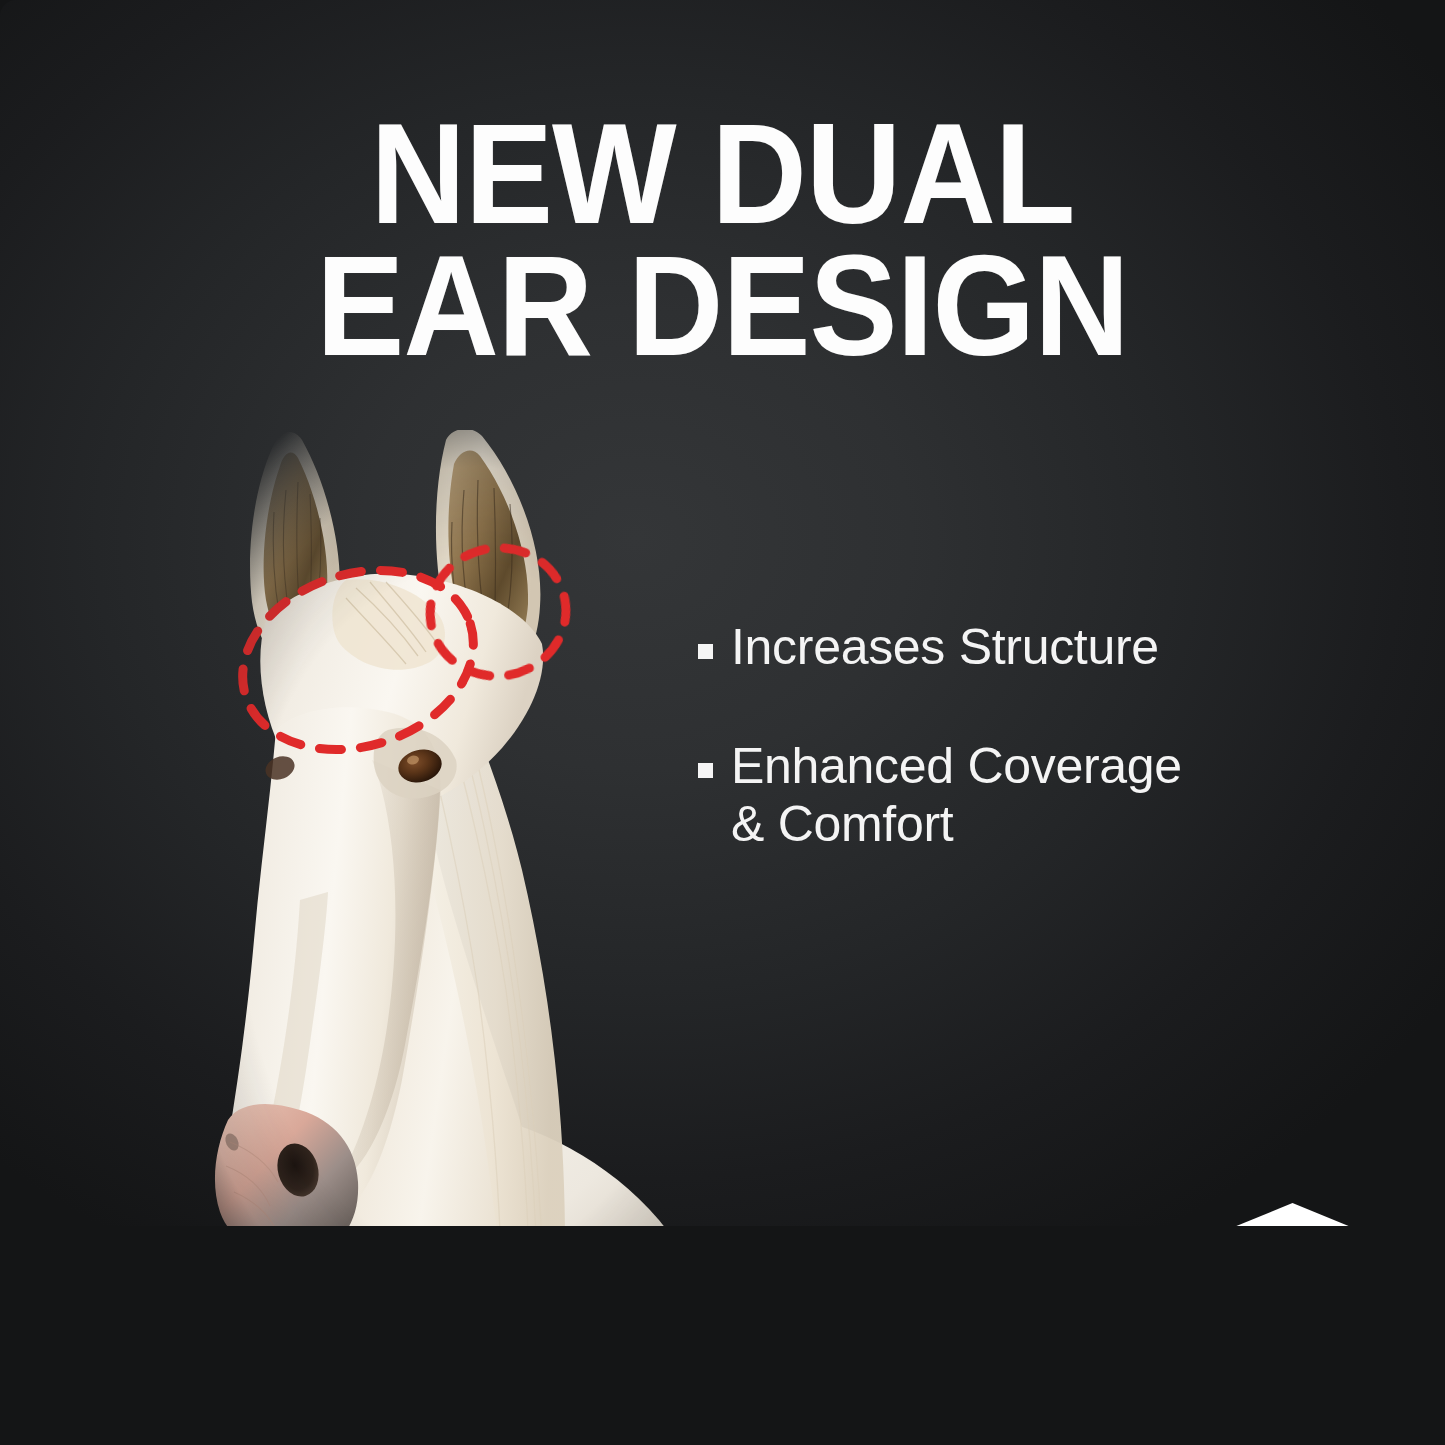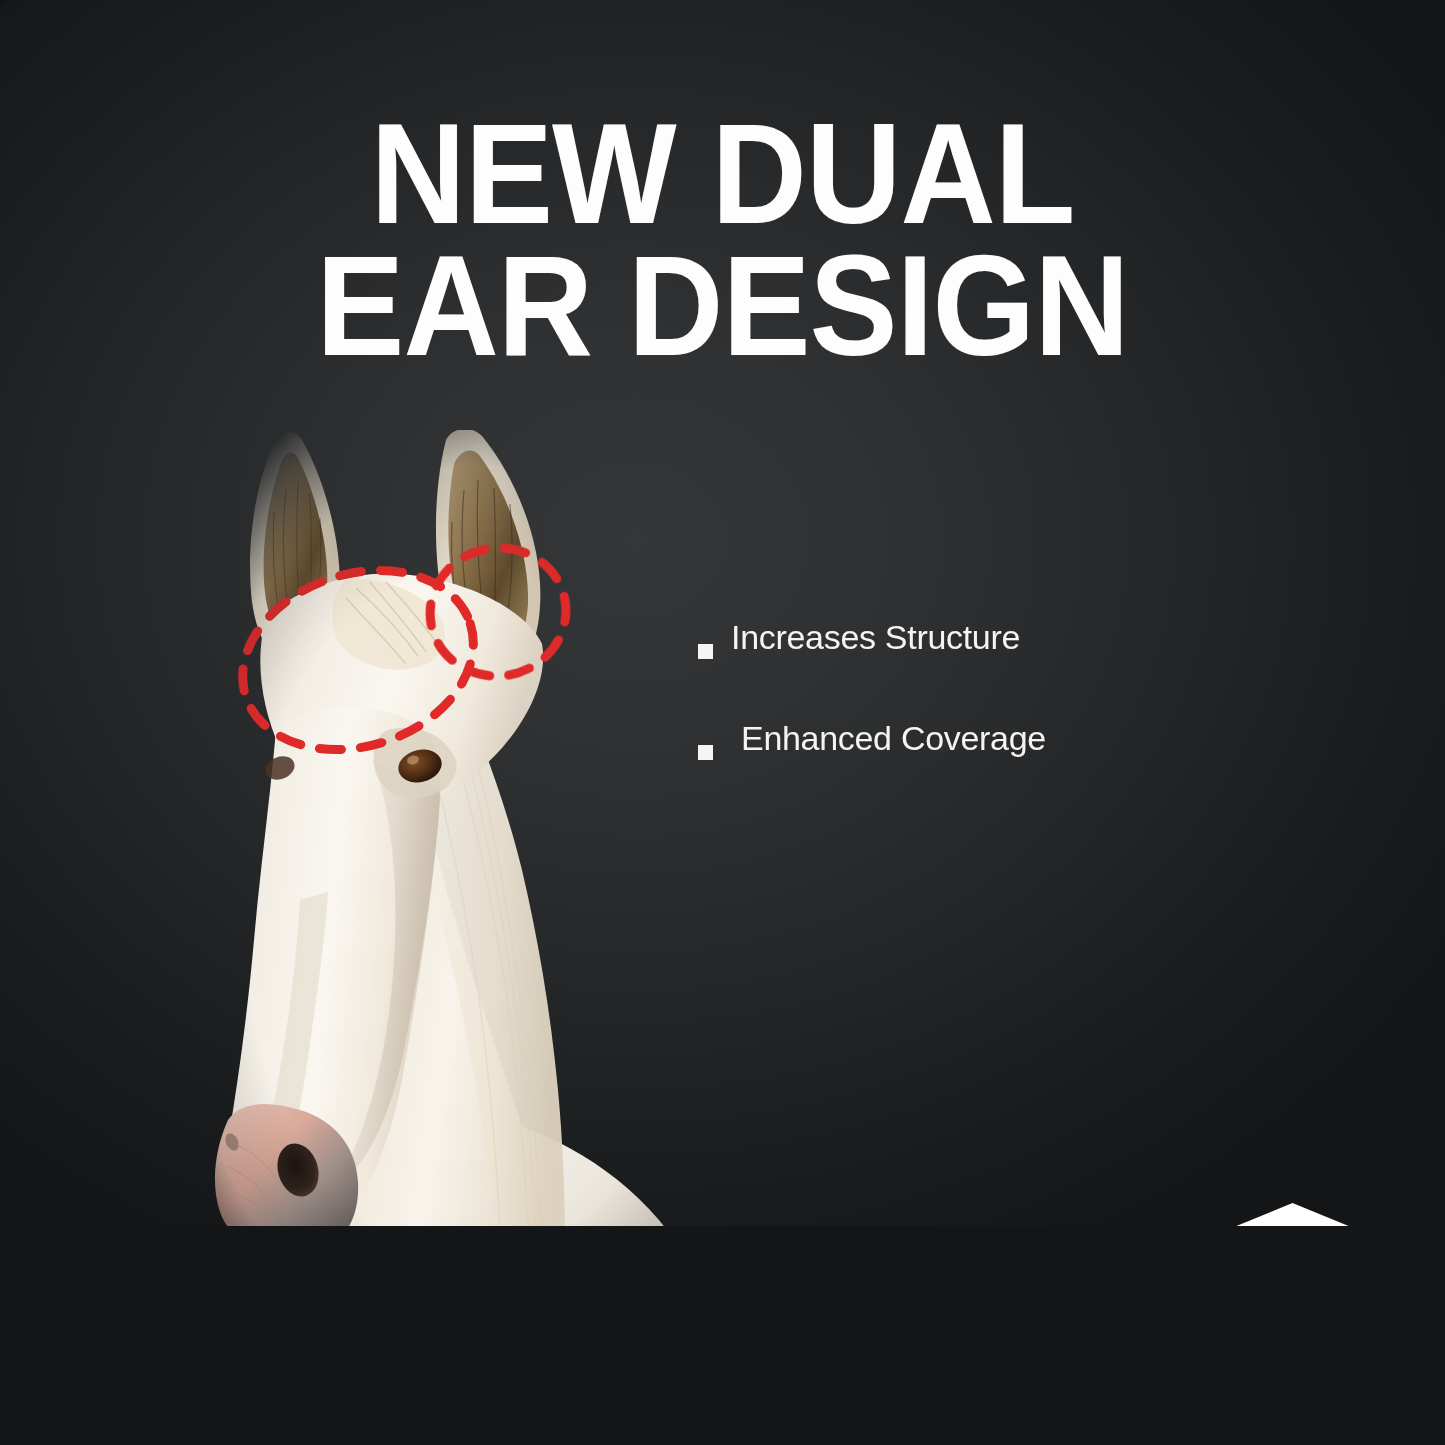--- a/index.html
+++ b/index.html
@@ -31,27 +31,27 @@
   #headline .hl{display:block;white-space:nowrap;}
   
   #bullets{
     position:absolute;left:698px;top:618px;width:660px;
     color:#f4f4f4;
   }
   .bullet-row{
     display:flex;align-items:flex-start;
     margin-bottom:60px;
   }
-  .bullet-row:last-child{margin-bottom:0;gap:10px;}
+  .bullet-row:last-child{margin-bottom:0;}
   .bullet-mark{
     width:15px;height:15px;background:#f5f5f5;
     flex:0 0 15px;margin-top:26px;margin-right:18px;
   }
   .bullet-text{
-    font-size:34px;line-height:1.17;font-weight:400;
+    font-size:50px;line-height:1.17;font-weight:400;
     letter-spacing:-0.3px;
   }
   
   #horse{
     position:absolute;left:150px;top:430px;width:620px;height:930px;
   }
   #horse svg{display:block;width:100%;height:100%;}
   
   #logo{
     position:absolute;left:1205px;top:1200px;width:175px;height:180px;
@@ -243,20 +243,21 @@
       <span class="bullet-mark"></span>
       <span class="bullet-text">
         <span>Increases Structure</span><br>
       </span>
     </div>
 
     <div class="bullet-row">
       <span class="bullet-mark"></span>
       <span class="bullet-text">
         <span>Enhanced Coverage</span><br>
+        <span>&amp; Comfort</span>
       </span>
     </div>
 
   </div>
 
   <div id="logo">
     <svg viewBox="0 0 175 180" xmlns="http://www.w3.org/2000/svg" aria-hidden="true">
 
       <path d="M87.5 3 L168 36 L168 104 C168 134 132 162 87.5 177
                C43 162 7 134 7 104 L7 36 Z" fill="#FFFFFF"></path>

